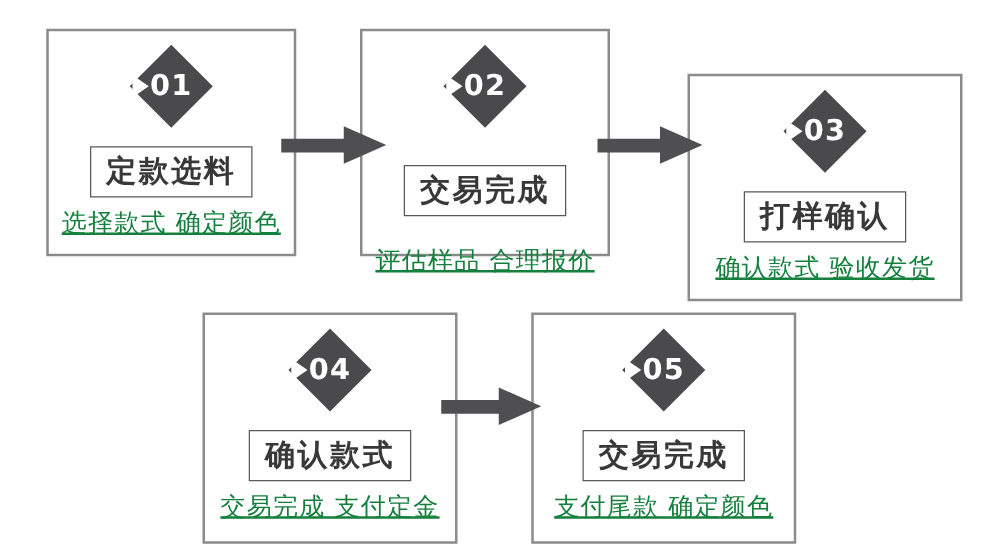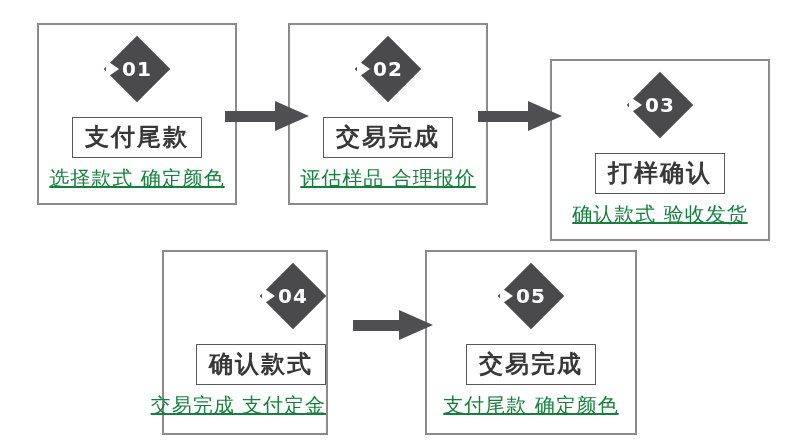--- a/index.html
+++ b/index.html
@@ -5,39 +5,39 @@
   html,body{margin:0;padding:0;background:#ffffff;}
   #canvas{
     position:relative;width:790px;height:443px;background:#ffffff;overflow:hidden;
     font-family:"DejaVu Sans","Liberation Sans",sans-serif;
   }
   .step-card{
     position:absolute;background:#ffffff;border:2px solid #8b8b8b;
     box-sizing:border-box;display:flex;flex-direction:column;align-items:center;
   }
   #step1{left:37px;top:23px;width:200px;height:182px;}
-  #step2{left:288px;top:23px;width:200px;height:182px;}
+  #step2{left:288px;top:23px;width:200px;height:182px;gap:15px;}
   #step3{left:550px;top:23px;width:220px;height:182px;margin-top:36px;}
-  #step4{left:162px;top:250px;width:166px;height:185px;align-items:flex-end;}
+  #step4{left:162px;top:250px;width:204px;height:185px;}
   #step5{left:425px;top:250px;width:212px;height:185px;}
 
   .diamond-badge{position:relative;width:66px;height:66px;margin-top:11px;flex:0 0 auto;}
   .diamond-badge .square{
     position:absolute;left:50%;top:50%;width:47px;height:47px;
     transform:translate(-50%,-50%) rotate(45deg);background:#4a4a4c;
   }
   .diamond-badge .wedge{
     position:absolute;left:2px;top:50%;transform:translateY(-50%);
     width:0;height:0;border-top:9px solid transparent;border-bottom:9px solid transparent;
     border-left:13px solid #ffffff;z-index:2;
   }
   .diamond-badge .num{
     position:absolute;left:0;top:0;right:0;bottom:0;z-index:3;
     display:flex;align-items:center;justify-content:center;
-    color:#ffffff;font-size:20px;font-weight:bold;letter-spacing:1px;
+    color:#ffffff;font-size:23px;font-weight:bold;letter-spacing:1px;
   }
   .title-box{
     margin-top:15px;border:1px solid #595959;padding:4px 12px;
     font-size:24px;font-weight:600;color:#383838;letter-spacing:2px;
     line-height:1.3;white-space:nowrap;
   }
   .step-desc{
     margin-top:7px;font-size:20px;color:#15803d;letter-spacing:1px;white-space:nowrap;text-decoration:underline;
   }
   .arrow{position:absolute;height:30px;z-index:5;}
@@ -58,21 +58,21 @@
 <body>
 
 <div id="canvas">
 
   <div class="step-card" id="step1">
     <div class="diamond-badge">
       <div class="square"></div>
       <div class="wedge"></div>
       <div class="num">01</div>
     </div>
-    <div class="title-box">支付尾款</div>
+    <div class="title-box">定款选料</div>
     <div class="step-desc">选择款式 确定颜色</div>
   </div>
 
   <div class="step-card" id="step2">
     <div class="diamond-badge">
       <div class="square"></div>
       <div class="wedge"></div>
       <div class="num">02</div>
     </div>
     <div class="title-box">交易完成</div>

